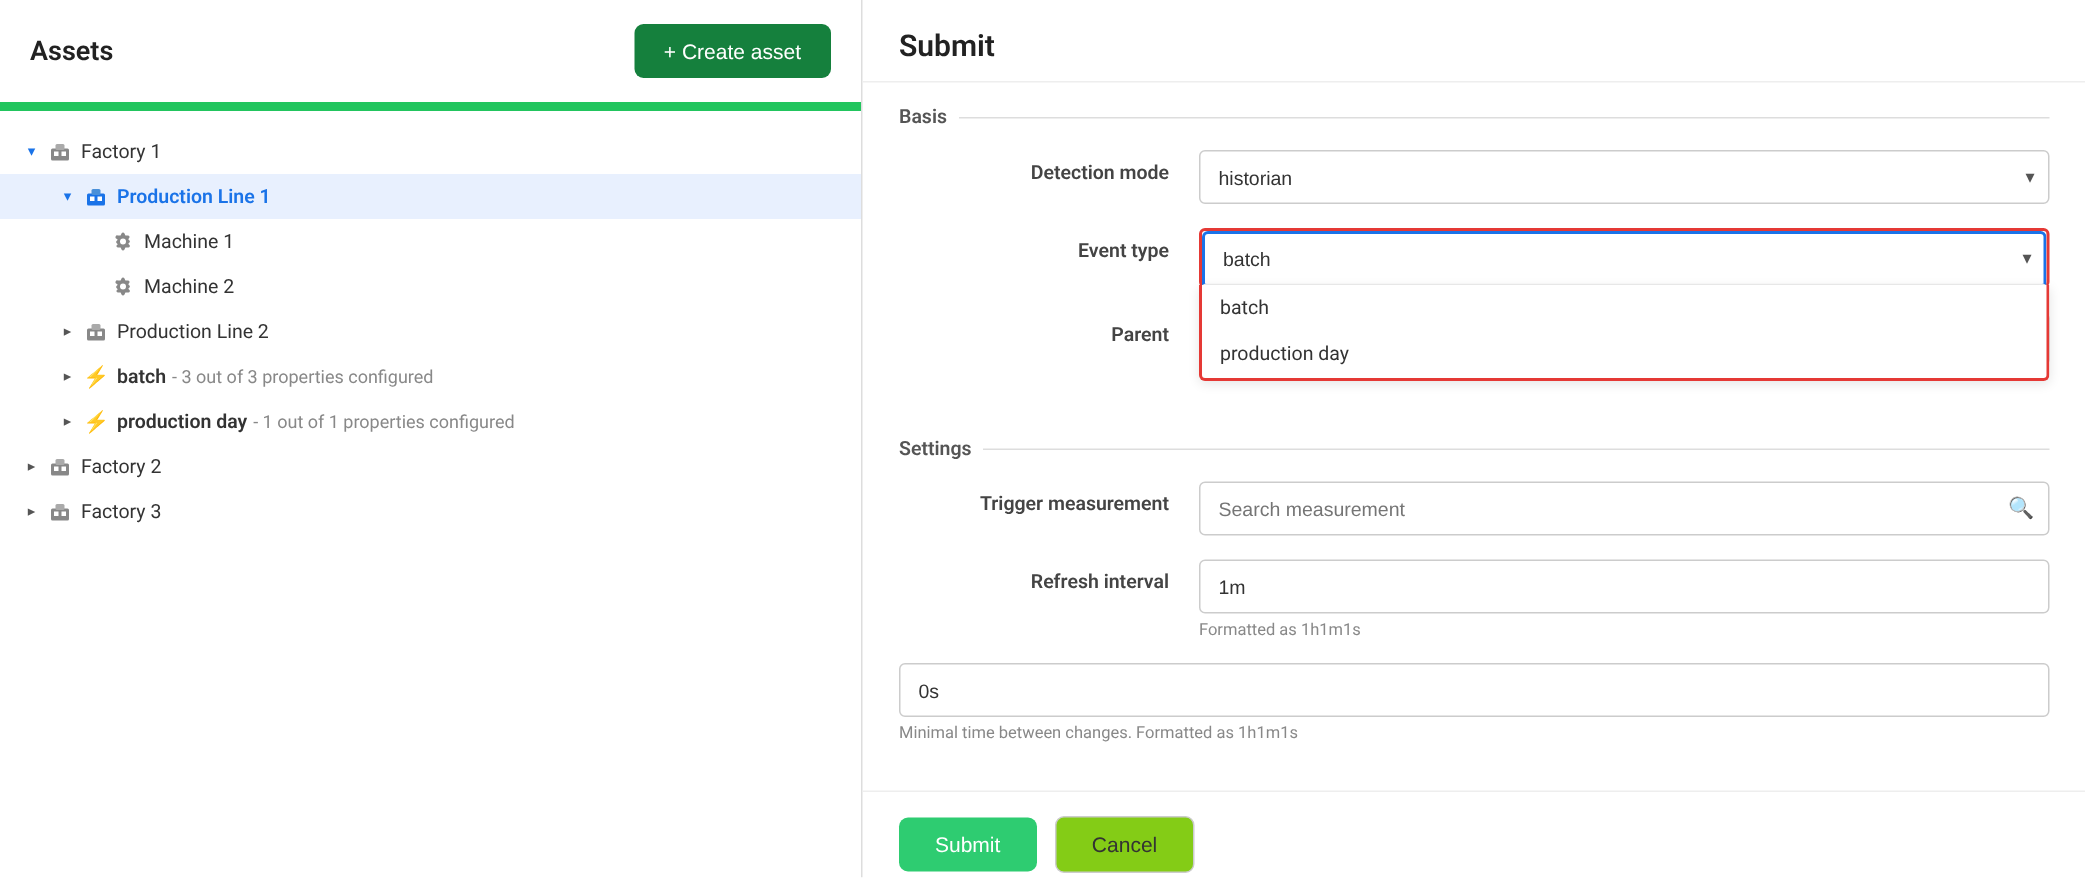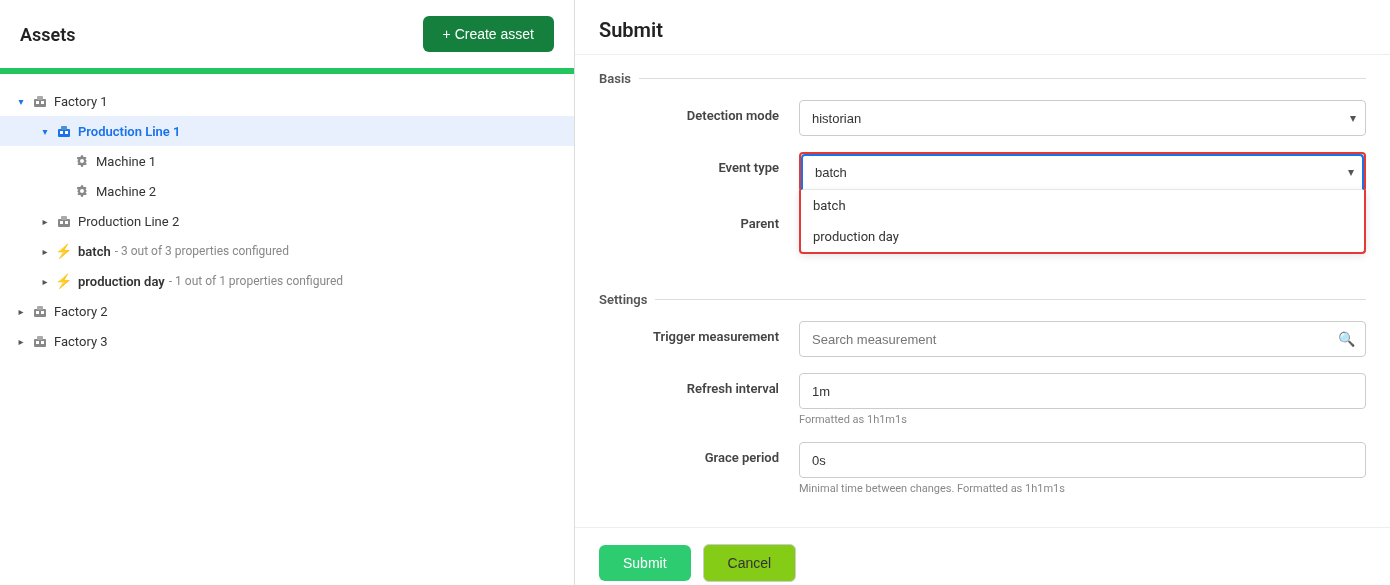--- a/index.html
+++ b/index.html
@@ -246,21 +246,20 @@
 
     <div class="form-row">
       <label class="form-label">Refresh interval</label>
       <div class="form-control-wrap">
         <input type="text" class="form-input" value="1m" style="">
         <div class="form-hint">Formatted as 1h1m1s</div>
       </div>
     </div>
 
     <div class="form-row">
-      <label class="form-label">Grace period</label>
       <div class="form-control-wrap">
         <input type="text" class="form-input" value="0s" style="">
         <div class="form-hint">Minimal time between changes. Formatted as 1h1m1s</div>
       </div>
     </div>
   </div>
 
   <div class="divider"></div>
   <div class="form-footer">
     <button class="submit-btn">Submit</button>

